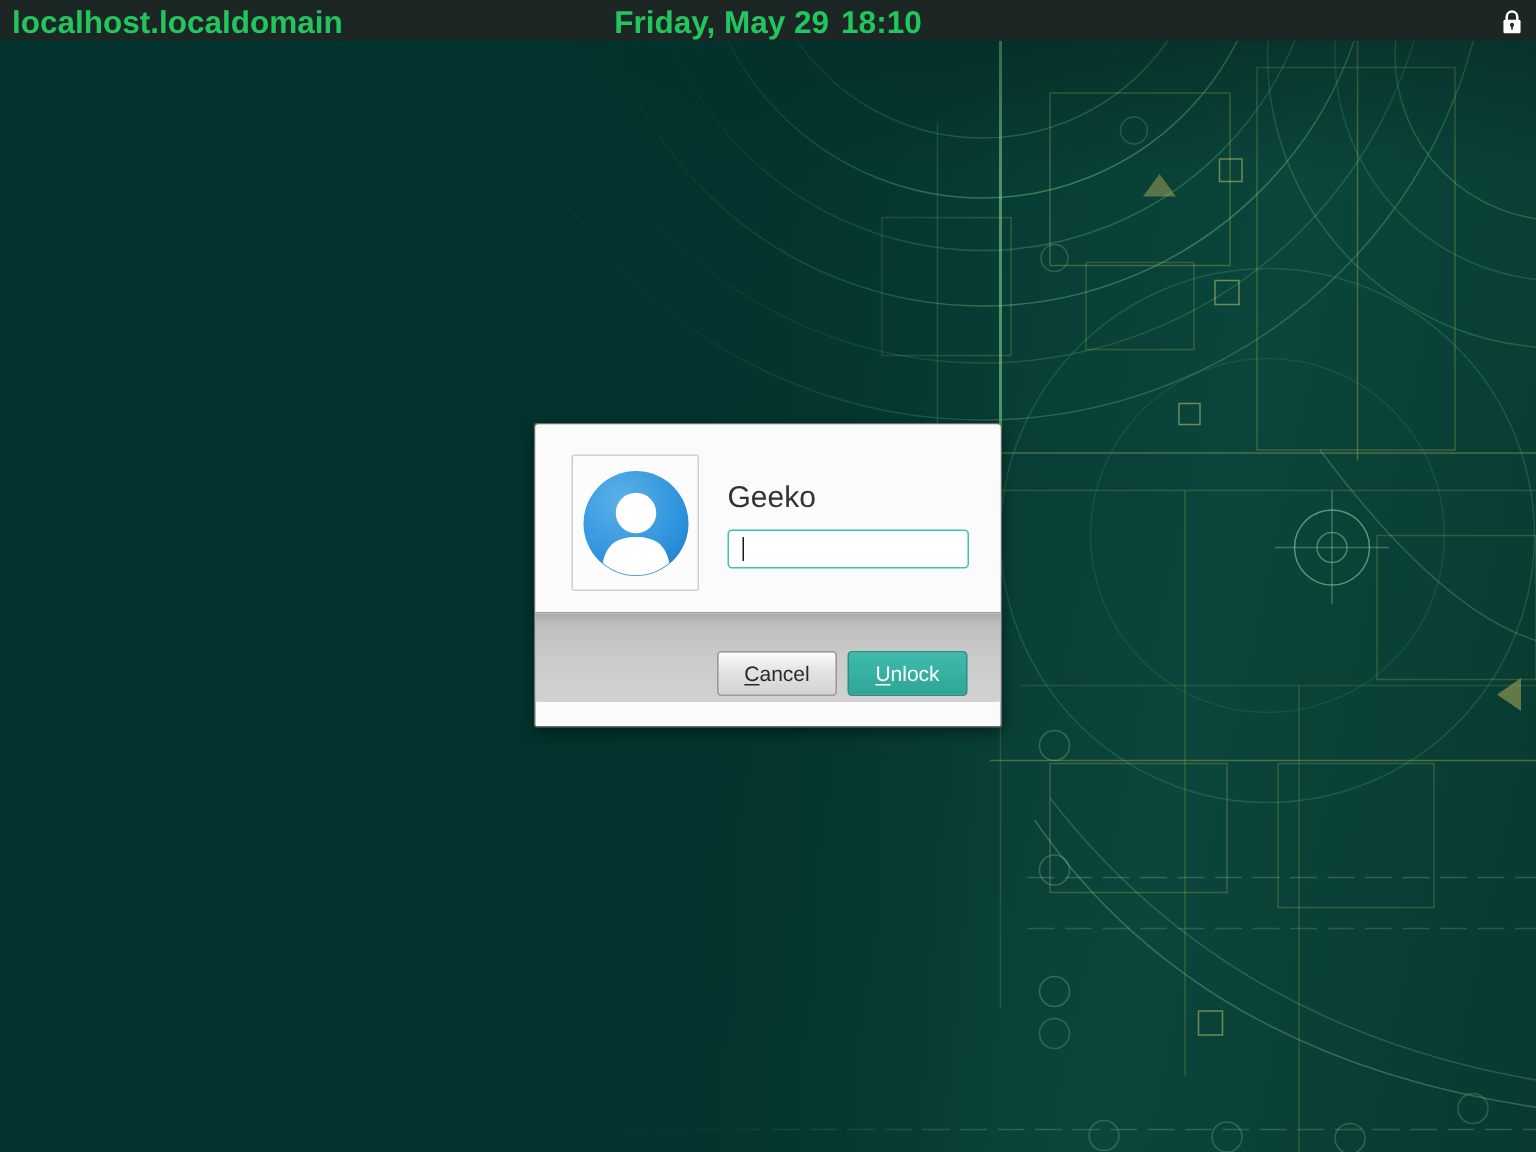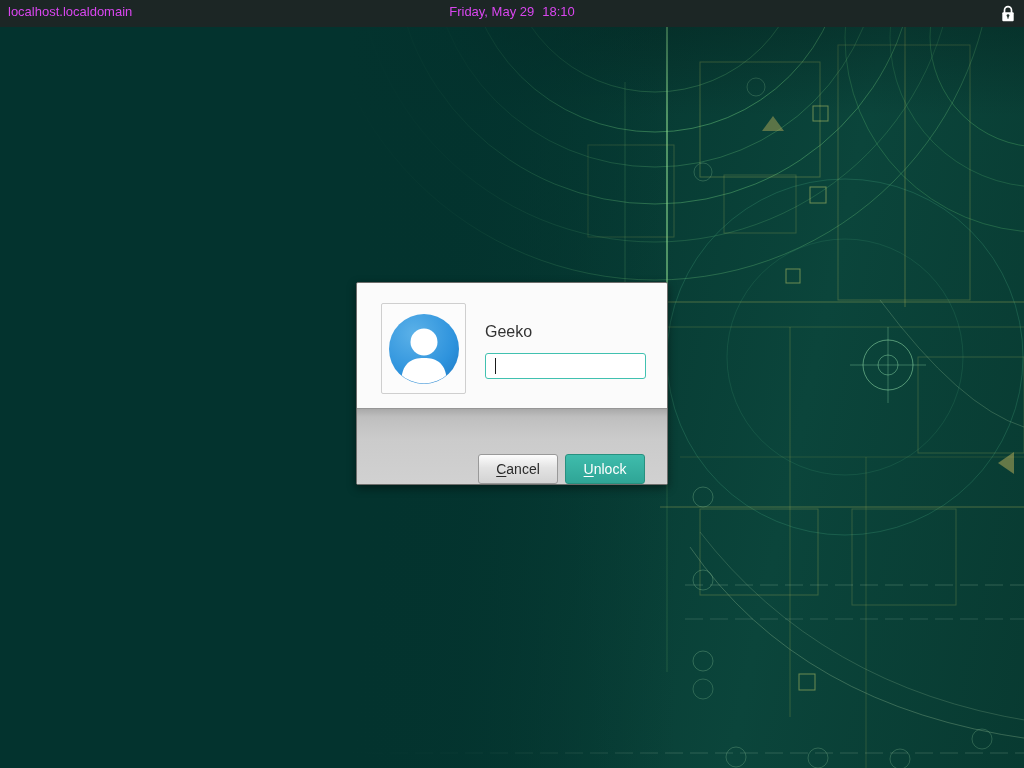--- a/index.html
+++ b/index.html
@@ -10,48 +10,48 @@
   .wallpaper{position:absolute;left:0;top:27px;width:1024px;height:741px;
     background:linear-gradient(102deg,#023029 0%,#04342e 42%,#0b453b 75%,#083a31 100%);}
   .wallpaper svg{position:absolute;left:0;top:0;}
   .fade{position:absolute;inset:0;
     background:
       linear-gradient(to right,#03332e 0%,#03332e 34%,rgba(3,51,46,.85) 45%,rgba(3,51,46,0) 66%),
       linear-gradient(to bottom,rgba(1,26,23,.35) 0%,rgba(1,26,23,0) 12%);}
 
   
   .top-bar{position:absolute;left:0;top:0;width:1024px;height:27px;background:#1c2625;
-    display:flex;align-items:center;color:#d946ef;font-size:13px;font-weight:normal;}
+    display:flex;align-items:center;color:#22c55e;font-size:21px;font-weight:bold;}
   .hostname{position:absolute;left:8px;top:4px;}
   .clock{position:absolute;left:50%;transform:translateX(-50%);top:4px;white-space:nowrap;}
   .clock .time{margin-left:8px;}
   .lock-wrap{position:absolute;right:9px;top:5px;width:14px;height:17px;}
 
   
   .dialog{position:absolute;left:356px;top:282px;width:312px;height:203px;box-sizing:border-box;
     border:1px solid #6e6e6c;border-radius:2px;
     box-shadow:0 3px 10px rgba(0,0,0,.45);background:#fbfbfb;}
   .dialog-body{position:relative;height:125px;background:#fbfbfb;border-radius:2px 2px 0 0;}
   .avatar-frame{position:absolute;left:24px;top:20px;width:85px;height:91px;box-sizing:border-box;
     background:#fcfcfc;border:1px solid #cfcfcf;border-radius:2px;
     display:flex;align-items:center;justify-content:center;}
   .right-col{position:absolute;left:128px;top:36px;width:162px;}
-  .username{font-size:16px;color:#333;line-height:26px;}
+  .username{font-size:20px;color:#333;line-height:26px;}
   .input-wrap{position:relative;margin-top:8px;width:161px;height:26px;}
   .pw{position:absolute;left:0;top:0;width:161px;height:26px;box-sizing:border-box;
     border:1px solid #41c1b0;border-radius:3px;background:#fff;outline:none;
     padding:0 8px 0 9px;font-size:14px;color:#222;caret-color:transparent;}
   .caret{position:absolute;left:10px;top:5px;width:1px;height:16px;background:#1a1a1a;
     animation:blink 1.06s steps(1) infinite;}
   @keyframes blink{0%,55%{opacity:1}56%,100%{opacity:0}}
 
-  .dialog-footer{position:relative;height:76px;box-sizing:border-box;border-top:1px solid #969696;
+  .dialog-footer{position:relative;height:60px;box-sizing:border-box;border-top:1px solid #969696;
     background:linear-gradient(180deg,#a9a9a9 0,#bfbfbf 8px,#cbcbcb 30px,#d1d1d1 100%);
     border-radius:0 0 2px 2px;
-    display:flex;justify-content:flex-end;align-items:flex-end;gap:7px;
+    display:flex;justify-content:flex-end;align-items:center;gap:7px;
     padding:20px 22px 0 0;}
   .btn{height:30px;min-width:80px;box-sizing:border-box;border-radius:3px;
     font-family:"Liberation Sans",sans-serif;font-size:14px;cursor:pointer;padding:0 12px;}
   .btn.cancel{background:linear-gradient(#fdfdfd,#e3e3e3 45%,#d3d3d3);border:1px solid #999;color:#2b2b2b;}
   .btn.unlock{background:linear-gradient(#3fbcac,#2fa596);border:1px solid #27907f;color:#fff;}
   .btn u{text-underline-offset:2px;}
 </style>
 </head>
 <body>
 

